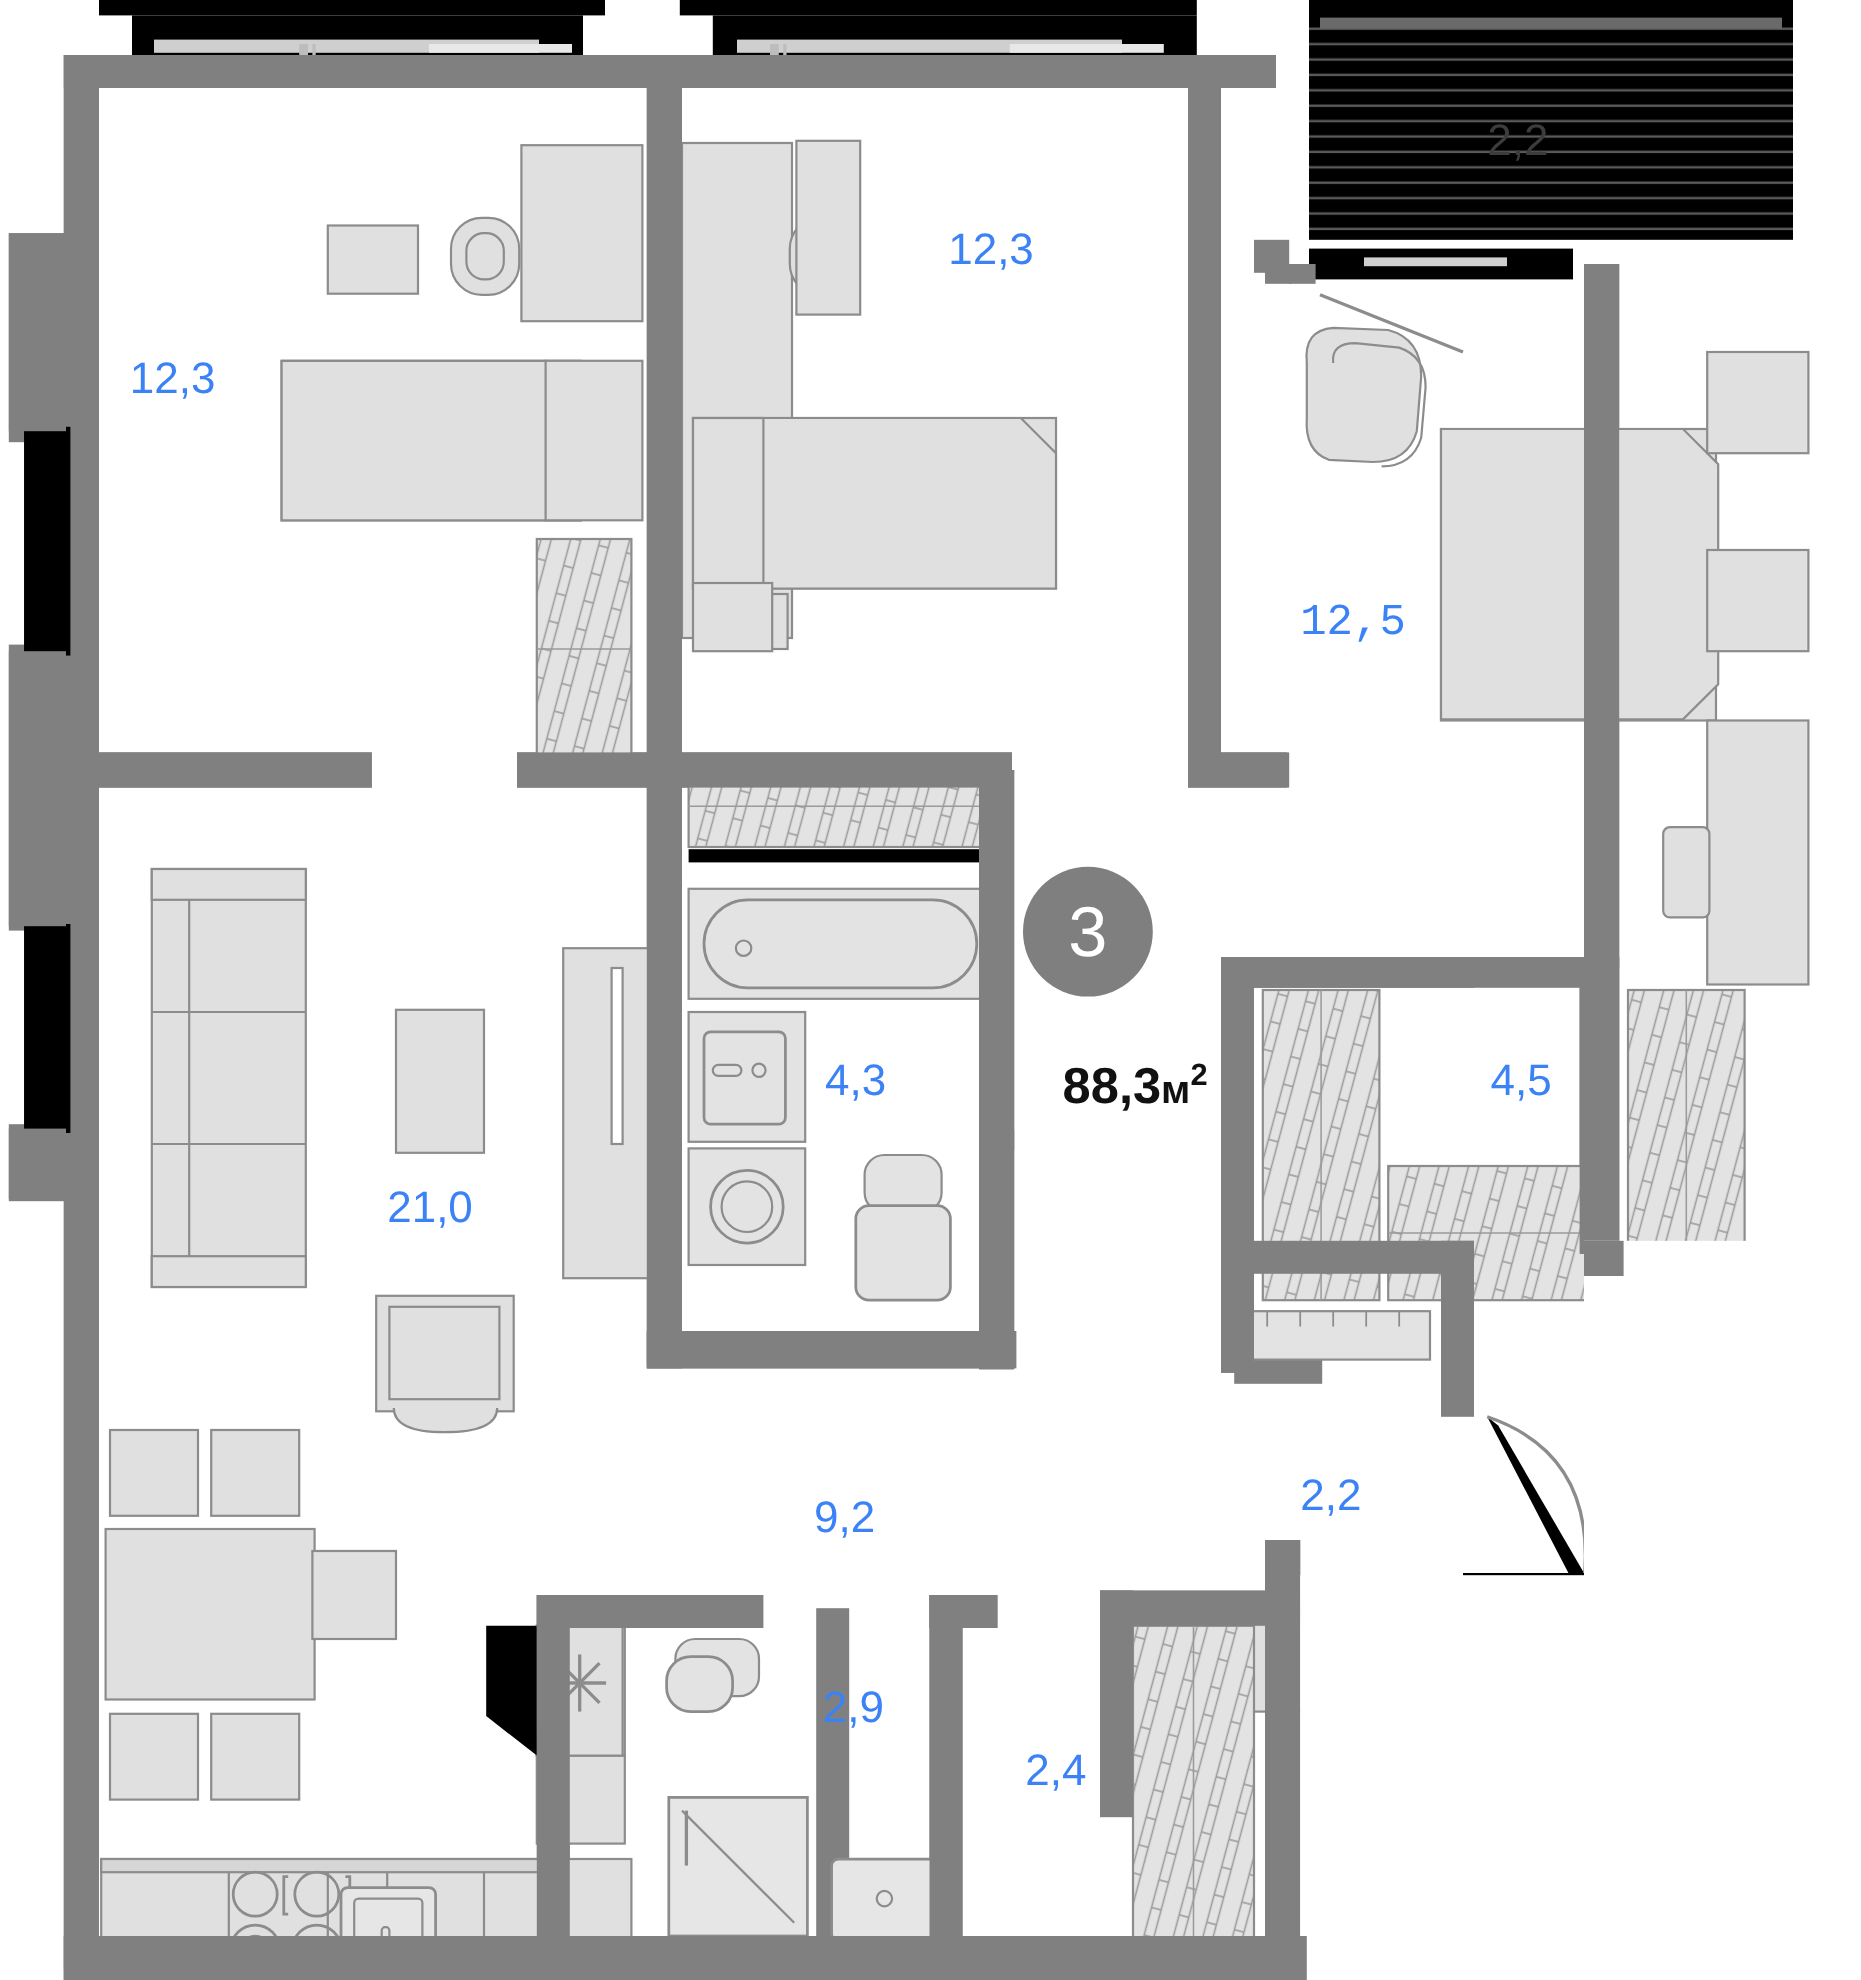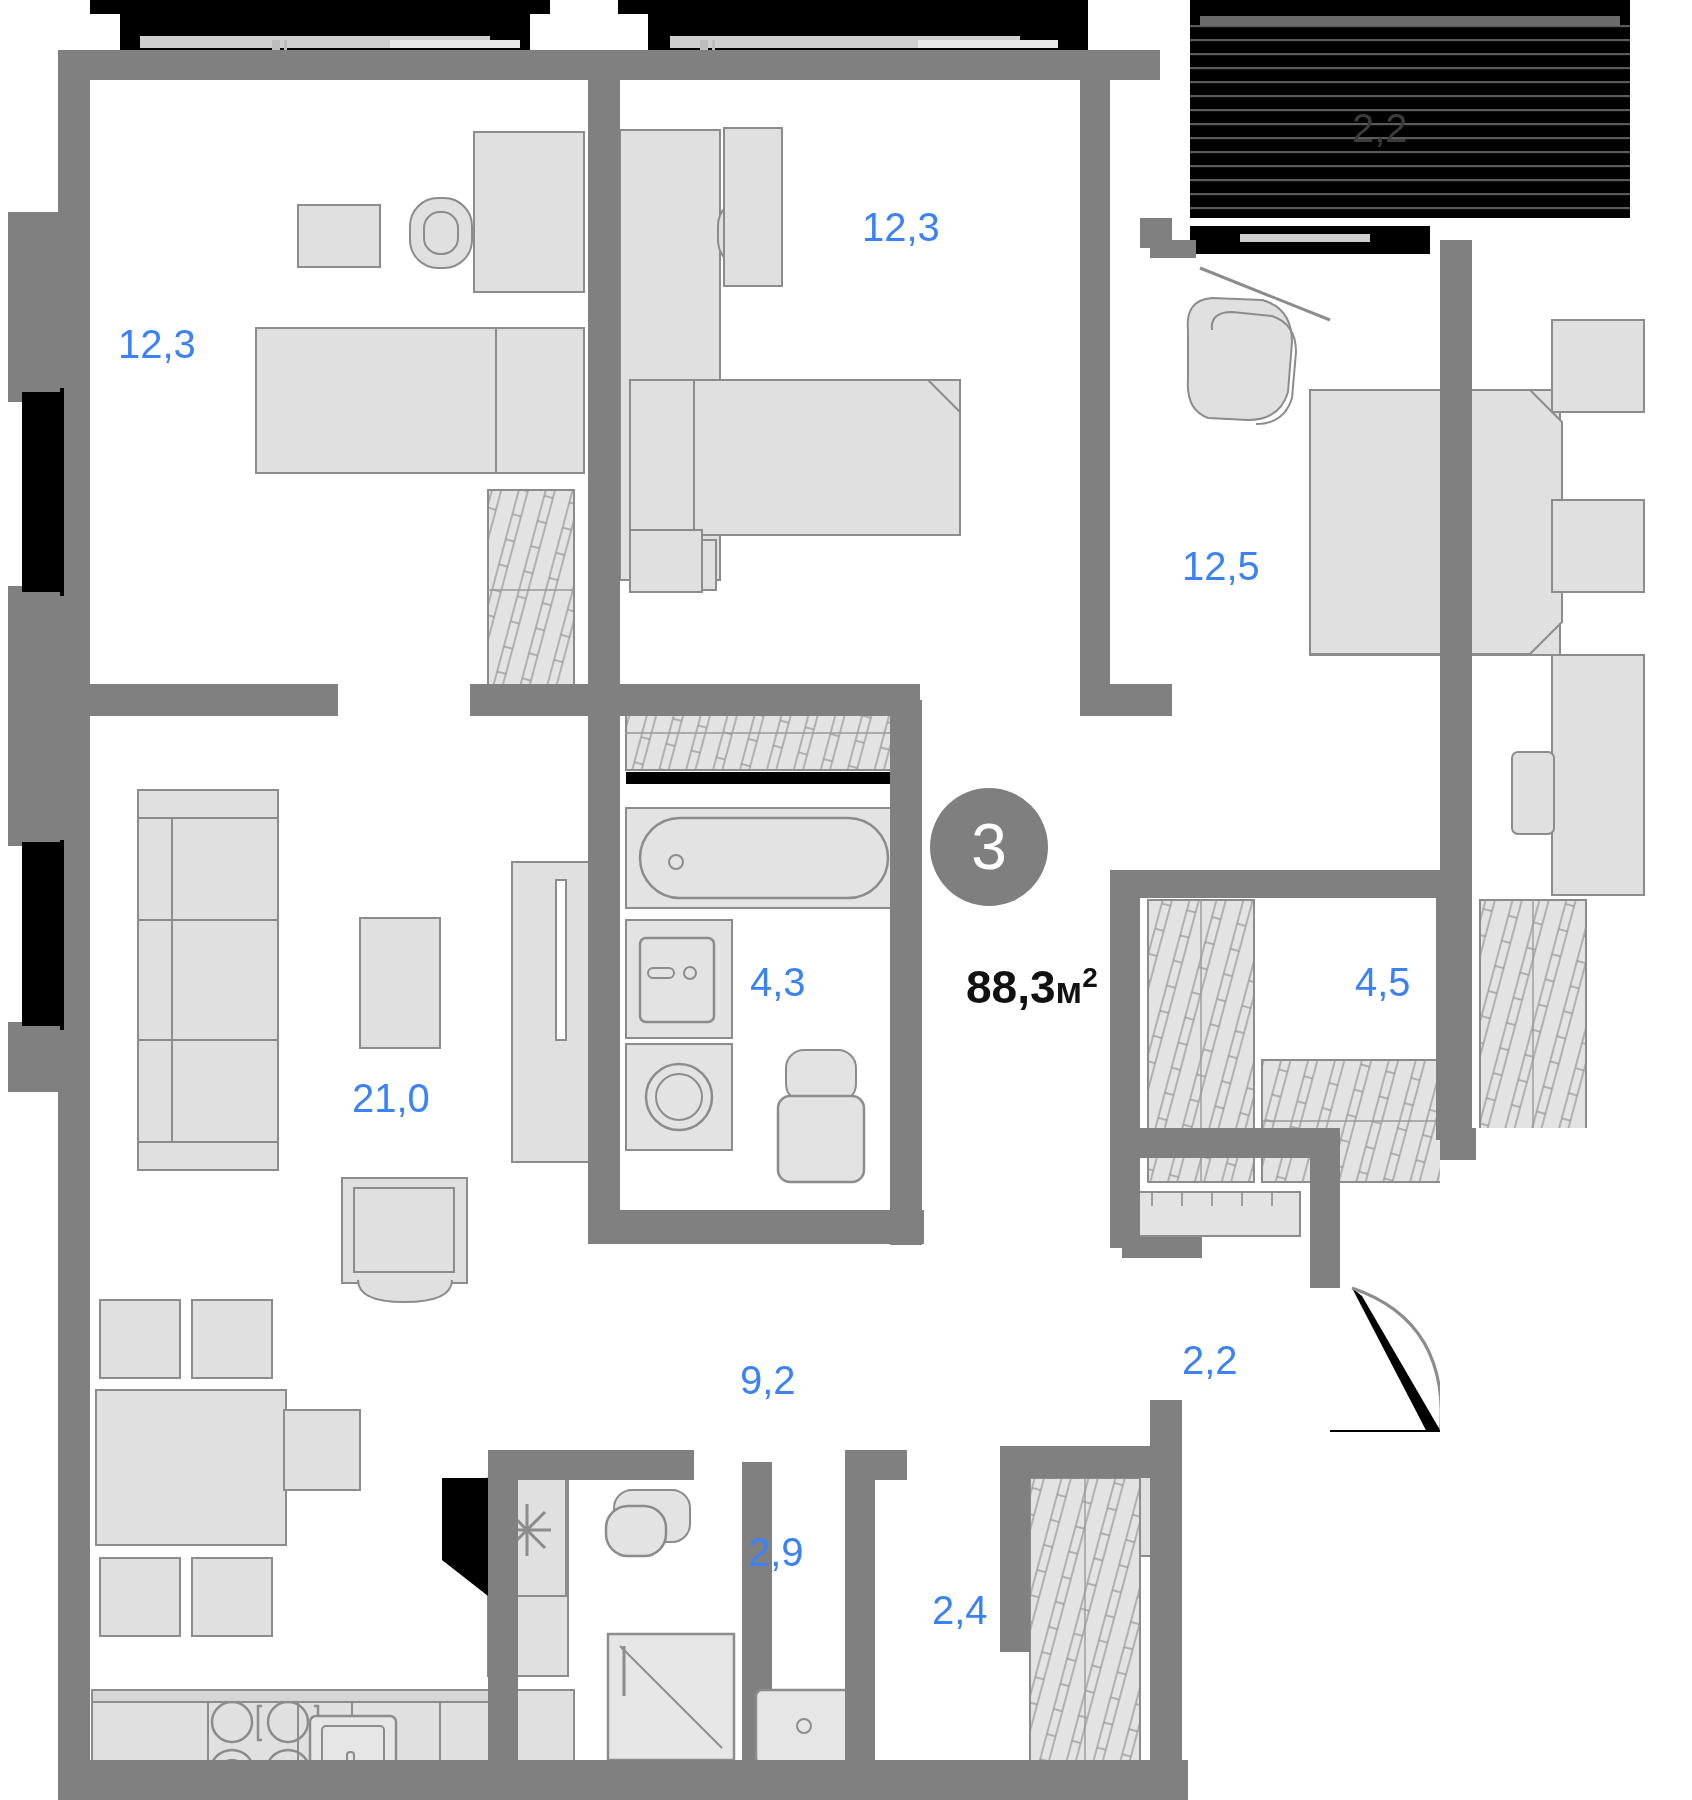--- a/index.html
+++ b/index.html
@@ -400,21 +400,21 @@
       <rect x="1440" y="240" width="32" height="640" fill="#808080"></rect>
       <rect x="1172" y="240" width="24" height="18" fill="#808080"></rect>
       <rect x="1440" y="1128" width="36" height="32" fill="#808080"></rect>
     </g>
   </svg>
 
   <div class="area-label" style="left:118px; top:322px;">12,3</div>
 
   <div class="area-label" style="left:862px; top:205px;">12,3</div>
 
-  <div class="area-label" style="left:1182px; top:544px;">12,5</div>
+  <div class="area-label" style="left:1182px; top:544px;font-family:Liberation Mono, monospace;">12,5</div>
 
   <div class="area-label" style="left:352px; top:1076px;">21,0</div>
 
   <div class="area-label" style="left:750px; top:960px;">4,3</div>
 
   <div class="area-label" style="left:1355px; top:960px;">4,5</div>
 
   <div class="area-label" style="left:740px; top:1310px;margin-top:48px;">9,2</div>
 
   <div class="area-label" style="left:1182px; top:1338px;">2,2</div>

